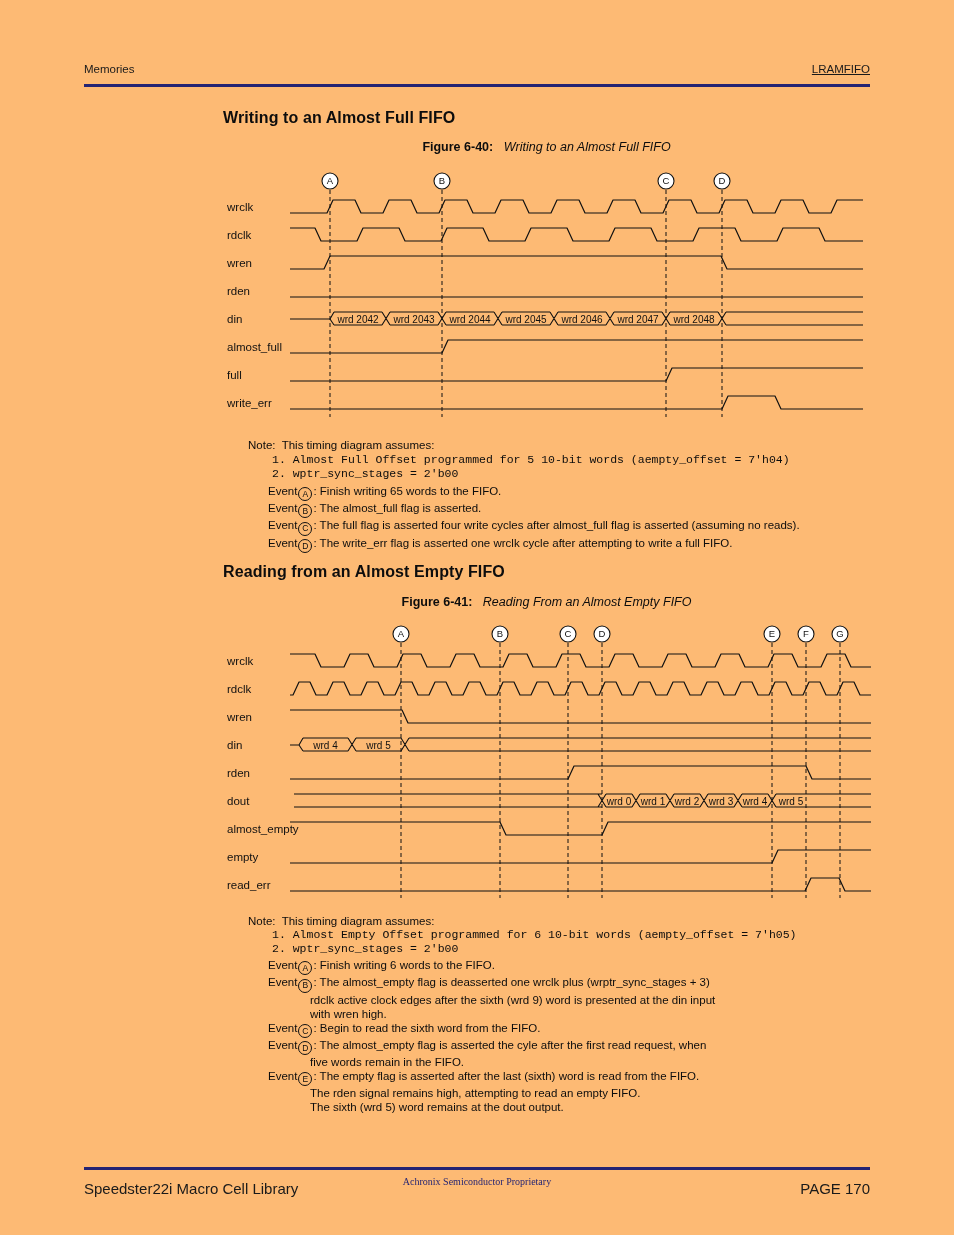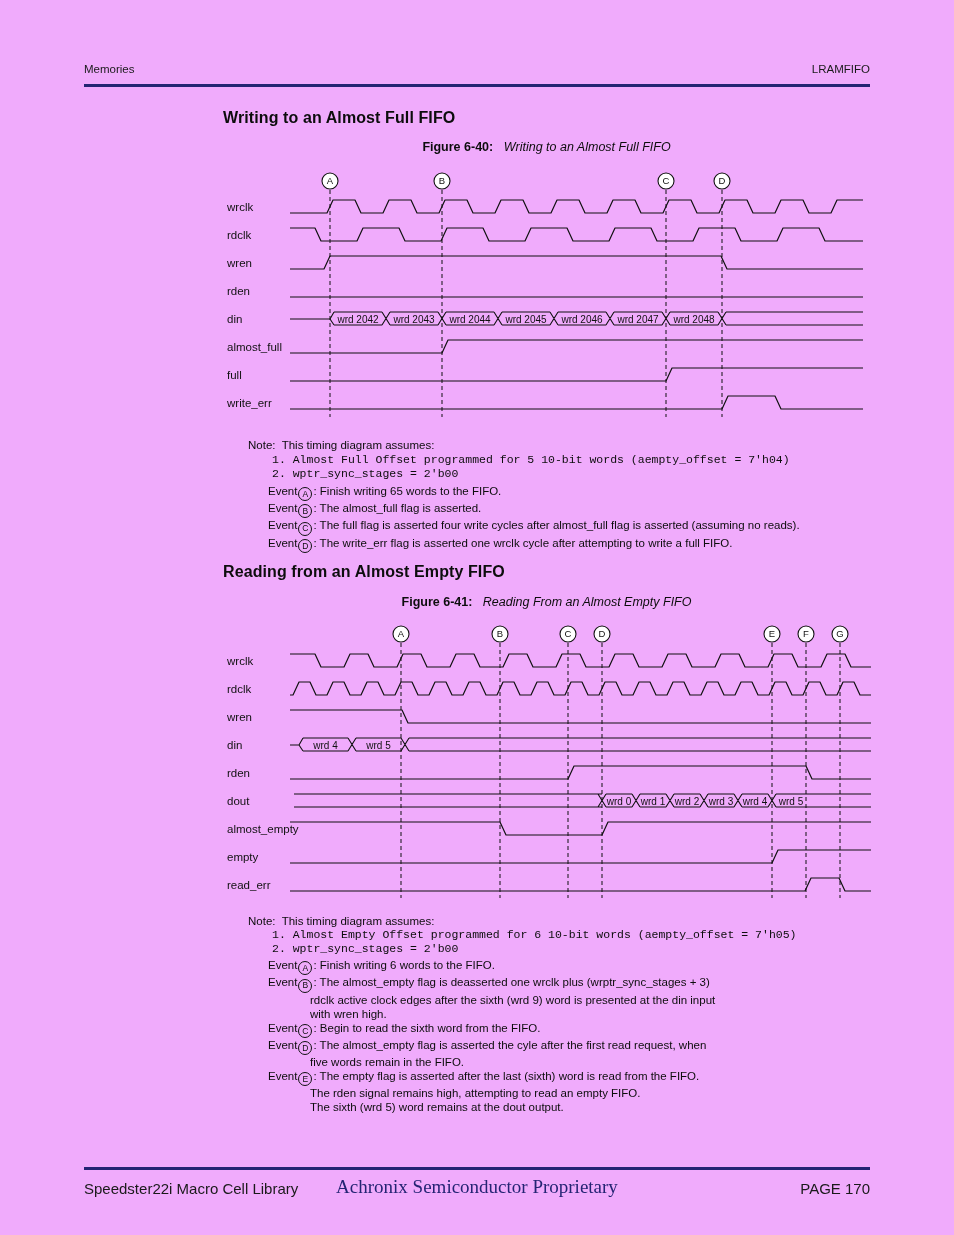--- a/index.html
+++ b/index.html
@@ -1,53 +1,53 @@
 <!DOCTYPE html>
 <html><head>
 <meta charset="utf-8">
 <style>
   html,body{margin:0;padding:0;background:#e8e8e8;}
-  #page{position:relative;width:954px;height:1235px;background:#f0abfc;margin:0 auto;
+  #page{position:relative;width:954px;height:1235px;background:#fdba74;margin:0 auto;
         font-family:"Liberation Sans",sans-serif;color:#111;overflow:hidden;}
   .abs{position:absolute;}
   .hdr-text{font-size:11.5px;color:#1a1a1a;}
   .rule{background:#242473;height:2.5px;}
   .h1{font-size:16px;font-weight:bold;color:#0d0d0d;letter-spacing:.1px;}
   .caption{font-size:12.5px;text-align:center;color:#0d0d0d;}
   .caption .cap-label{font-weight:bold;}
   .caption .cap-text{font-style:italic;}
   .note{font-size:11.5px;color:#0d0d0d;}
   .note-line{white-space:pre;}
   .n1 .note-line{line-height:14.6px;}
   .n2 .note-line{line-height:14px;}
   .note-line.item{padding-left:24px;font-family:Liberation Mono, monospace;}
   .note-line.event{padding-left:20px;}
   .note-line.cont{padding-left:62px;}
   .circ{display:inline-flex;width:12px;height:12px;border:1px solid #111;border-radius:50%;
         align-items:center;justify-content:center;font-size:8.5px;line-height:1;
         vertical-align:-2px;margin:0 1px;}
   .ftr-left,.ftr-right{font-size:15px;color:#1a1a1a;}
-  .ftr-center{font-family:"Liberation Serif",serif;font-size:19px;color:#242473;text-align:center;}
+  .ftr-center{font-family:"Liberation Serif",serif;font-size:10px;color:#242473;text-align:center;}
   svg{position:absolute;left:0;overflow:visible;}
   svg .wave{fill:none;stroke:#111;stroke-width:1.2;stroke-linejoin:round;}
   svg .busline{fill:none;stroke:#111;stroke-width:1.1;}
   svg .dash{stroke:#111;stroke-width:1;stroke-dasharray:4 3;}
   svg .evc{fill:#fff;stroke:#111;stroke-width:1.1;}
   svg text{font-family:"Liberation Sans",sans-serif;fill:#111;}
   svg .siglabel{font-size:11.5px;}
   svg .celltext{font-size:10px;}
   svg .evtext{font-size:9.5px;}
 </style>
 </head>
 <body>
 
 <div id="page">
 
   <div class="abs hdr-text" style="left:84px;top:63px;">Memories</div>
-  <div class="abs hdr-text" style="left:84px;top:63px;width:786px;text-align:right;">LRAMFIFO</div>
+  <div class="abs hdr-text" style="left:84px;top:63px;width:786px;text-align:right;text-decoration:underline;">LRAMFIFO</div>
   <div class="abs rule" style="left:84px;top:84px;width:786px;"></div>
 
   <div class="abs h1" style="left:223px;top:109px;">Writing to an Almost Full FIFO</div>
   <div class="abs caption" style="left:223px;top:140px;width:647px;">
     <span class="cap-label">Figure 6-40:</span>
     <span>&nbsp;</span>
     <span class="cap-text">Writing to an Almost Full FIFO</span>
   </div>
 
   <svg id="svg-d0" width="954" height="262" viewBox="0 168 954 262" style="top: 168px;">

